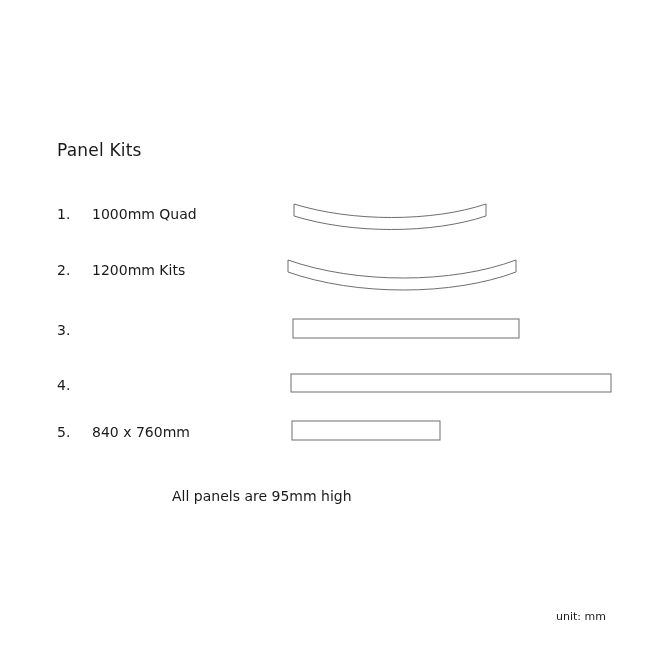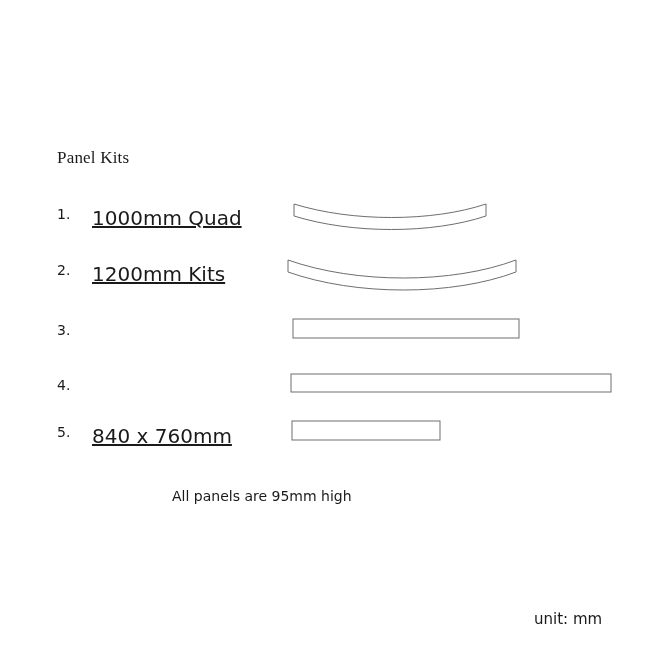--- a/index.html
+++ b/index.html
@@ -15,70 +15,68 @@
     position: relative;
     overflow: hidden;
   }
   .page {
     position: absolute;
     inset: 0;
   }
   #title {
     position: absolute;
     left: 57px;
-    top: 148px;
+    top: 140px;
     font-size: 17px;
     letter-spacing: 0.2px;
     color: #1a1a1a;
-    font-family: Liberation Serif, serif;
   }
   .row {
     position: absolute;
     left: 0;
     width: 650px;
     height: 40px;
   }
   .row-num {
     position: absolute;
     left: 57px;
     top: 0;
     width: 28px;
     font-size: 14px;
     color: #1a1a1a;
   }
   .row-label {
     position: absolute;
     left: 92px;
     top: 0;
-    font-size: 20px;
+    font-size: 14px;
     color: #1a1a1a;
     white-space: nowrap;
-    text-decoration: underline;
   }
   .shape {
     position: absolute;
     top: -6px;
   }
   .shape svg {
     display: block;
     overflow: visible;
   }
   #footnote {
     position: absolute;
     left: 172px;
     top: 488px;
     font-size: 14px;
     color: #1a1a1a;
     text-align: right;
   }
   #unit-note {
     position: absolute;
-    left: 534px;
+    left: 556px;
     top: 610px;
-    font-size: 15px;
+    font-size: 11px;
     color: #1a1a1a;
   }
 </style>
 </head>
 <body>
 
 <div class="page">
 
   <div id="title">Panel Kits</div>
 

